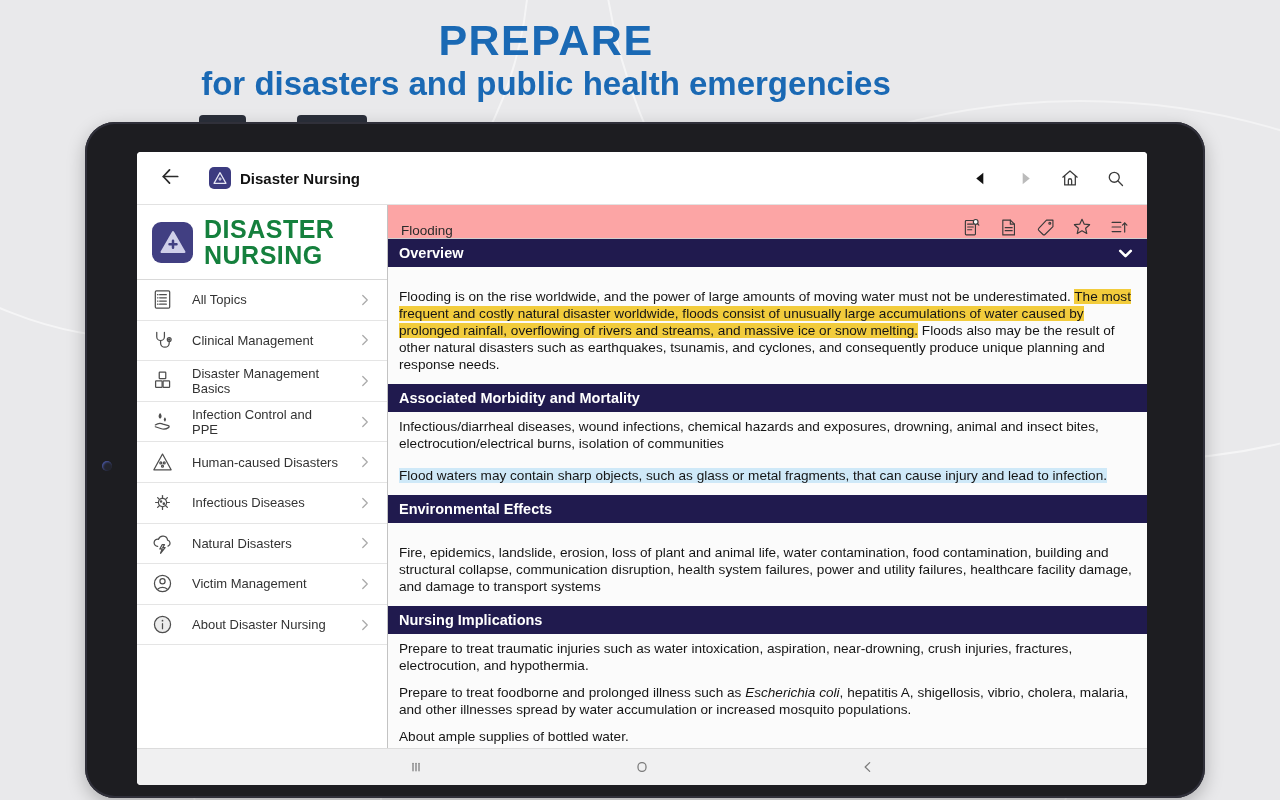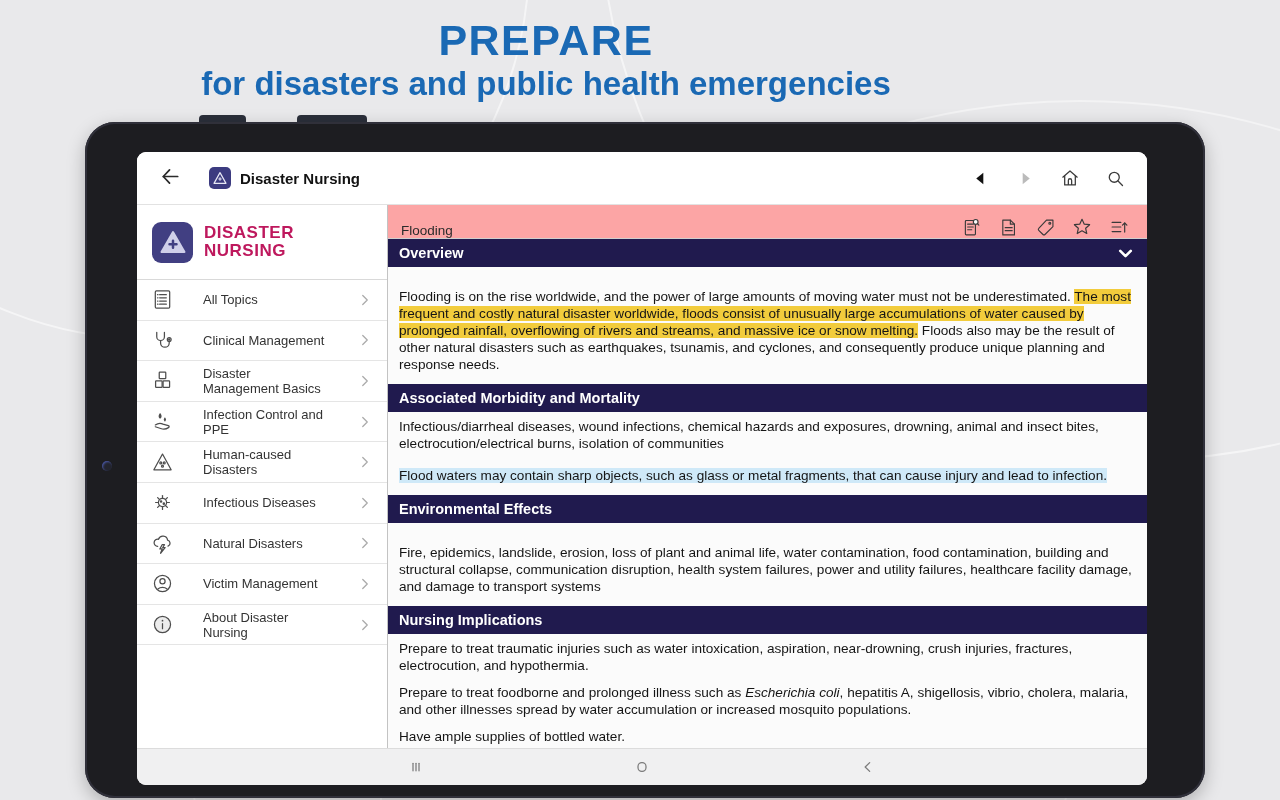--- a/index.html
+++ b/index.html
@@ -26,42 +26,42 @@
             background:#1d1d21; border-radius:30px; z-index:3;
             box-shadow:0 6px 18px rgba(0,0,0,.25), inset 0 0 0 2px #30303a; }
   .hw-btn { position:absolute; background:#2b2f3a; height:8px; top:115px; border-radius:4px 4px 0 0; z-index:2; }
   .hw-btn.b1 { left:199px; width:47px; }
   .hw-btn.b2 { left:297px; width:70px; }
   .camera-dot { position:absolute; left:102px; top:461px; width:10px; height:10px; border-radius:50%;
                 background:#23242e; box-shadow:inset 1px 1px 2px #4a57a5; z-index:4; }
 
   
   .screen { position:absolute; left:137px; top:152px; width:1010px; height:633px;
-            background:#ffffff; border-radius:9px; z-index:5; display:flex; flex-direction:column; overflow:hidden; }
+            background:#ffffff; border-radius:4px; z-index:5; display:flex; flex-direction:column; overflow:hidden; }
 
   
   .app-bar { flex:0 0 53px; background:#ffffff; border-bottom:1px solid #e2e2e2;
              display:flex; align-items:center; padding:0 20px; }
   .icon-btn { background:none; border:none; padding:0; display:flex; align-items:center; justify-content:center; cursor:pointer; }
   .back-btn { width:26px; height:26px; }
   .app-icon { width:22px; height:22px; border-radius:5px; background:#3c3b80; margin-left:26px;
               display:flex; align-items:center; justify-content:center; }
   .app-bar-title { margin-left:9px; font-size:15px; font-weight:700; color:#121212; }
   .appbar-nav { margin-left:auto; display:flex; align-items:center; gap:21px; }
   .appbar-nav .icon-btn { width:24px; height:24px; }
 
   .body-row { flex:1; display:flex; min-height:0; }
 
   
   .sidebar { flex:0 0 251px; background:#ffffff; border-right:1px solid #c3c3c3; display:flex; flex-direction:column; }
   .logo-block { flex:0 0 75px; display:flex; align-items:center; gap:11px; padding:0 15px; border-bottom:1px solid #d9d9d9; }
   .logo-icon { width:41px; height:41px; border-radius:9px; background:#413f82;
                display:flex; align-items:center; justify-content:center; }
-  .logo-text { font-size:17px; font-weight:800; letter-spacing:.5px; color:#be185d; line-height:1.06; }
-  .menu-item { flex:0 0 40.6px; display:flex; align-items:center; gap:29px; padding:0 13px;
+  .logo-text { font-size:25px; font-weight:800; letter-spacing:.5px; color:#15803d; line-height:1.06; }
+  .menu-item { flex:0 0 40.6px; display:flex; align-items:center; gap:18px; padding:0 13px;
                border-bottom:1px solid #e5e5e5; background:#fff; cursor:pointer; }
   .menu-ic { width:24px; height:24px; display:flex; align-items:center; justify-content:center; }
   .menu-label { flex:1; font-size:13px; color:#333333; }
   .menu-chev { width:18px; height:18px; display:flex; align-items:center; }
 
   
   .main { flex:1; background:#fbfbfb; display:flex; flex-direction:column; min-width:0; overflow:hidden; }
   .topic-bar { flex:0 0 34px; background:#fca5a5; border-bottom:1px solid #cfcfcf;
                display:flex; align-items:flex-end; padding:0 13px; }
   .topic-title { font-size:13.5px; color:#2b2b2b; }
@@ -401,21 +401,21 @@
           </div>
           <div class="section-body">
             <p><span>Fire, epidemics, landslide, erosion, loss of plant and animal life, water contamination, food contamination, building and structural collapse, communication disruption, health system failures, power and utility failures, healthcare facility damage, and damage to transport systems</span></p>
           </div>
           <div class="section-header">
             <span>Nursing Implications</span>
           </div>
           <div class="section-body">
             <p><span>Prepare to treat traumatic injuries such as water intoxication, aspiration, near-drowning, crush injuries, fractures, electrocution, and hypothermia.</span></p>
             <p><span>Prepare to treat foodborne and prolonged illness such as </span><span class="it">Escherichia coli</span><span>, hepatitis A, shigellosis, vibrio, cholera, malaria, and other illnesses spread by water accumulation or increased mosquito populations.</span></p>
-            <p><span>Have ample supplies of bottled water.</span></p>
+            <p><span>About ample supplies of bottled water.</span></p>
             <p><span>Prepare to address the food, clothing, and shelter needs of patients.</span></p>
           </div>
         </div>
     </div>
 
   </div>
 
   <div class="nav-bar">
       <button class="icon-btn">
         <span style="display: flex;">

